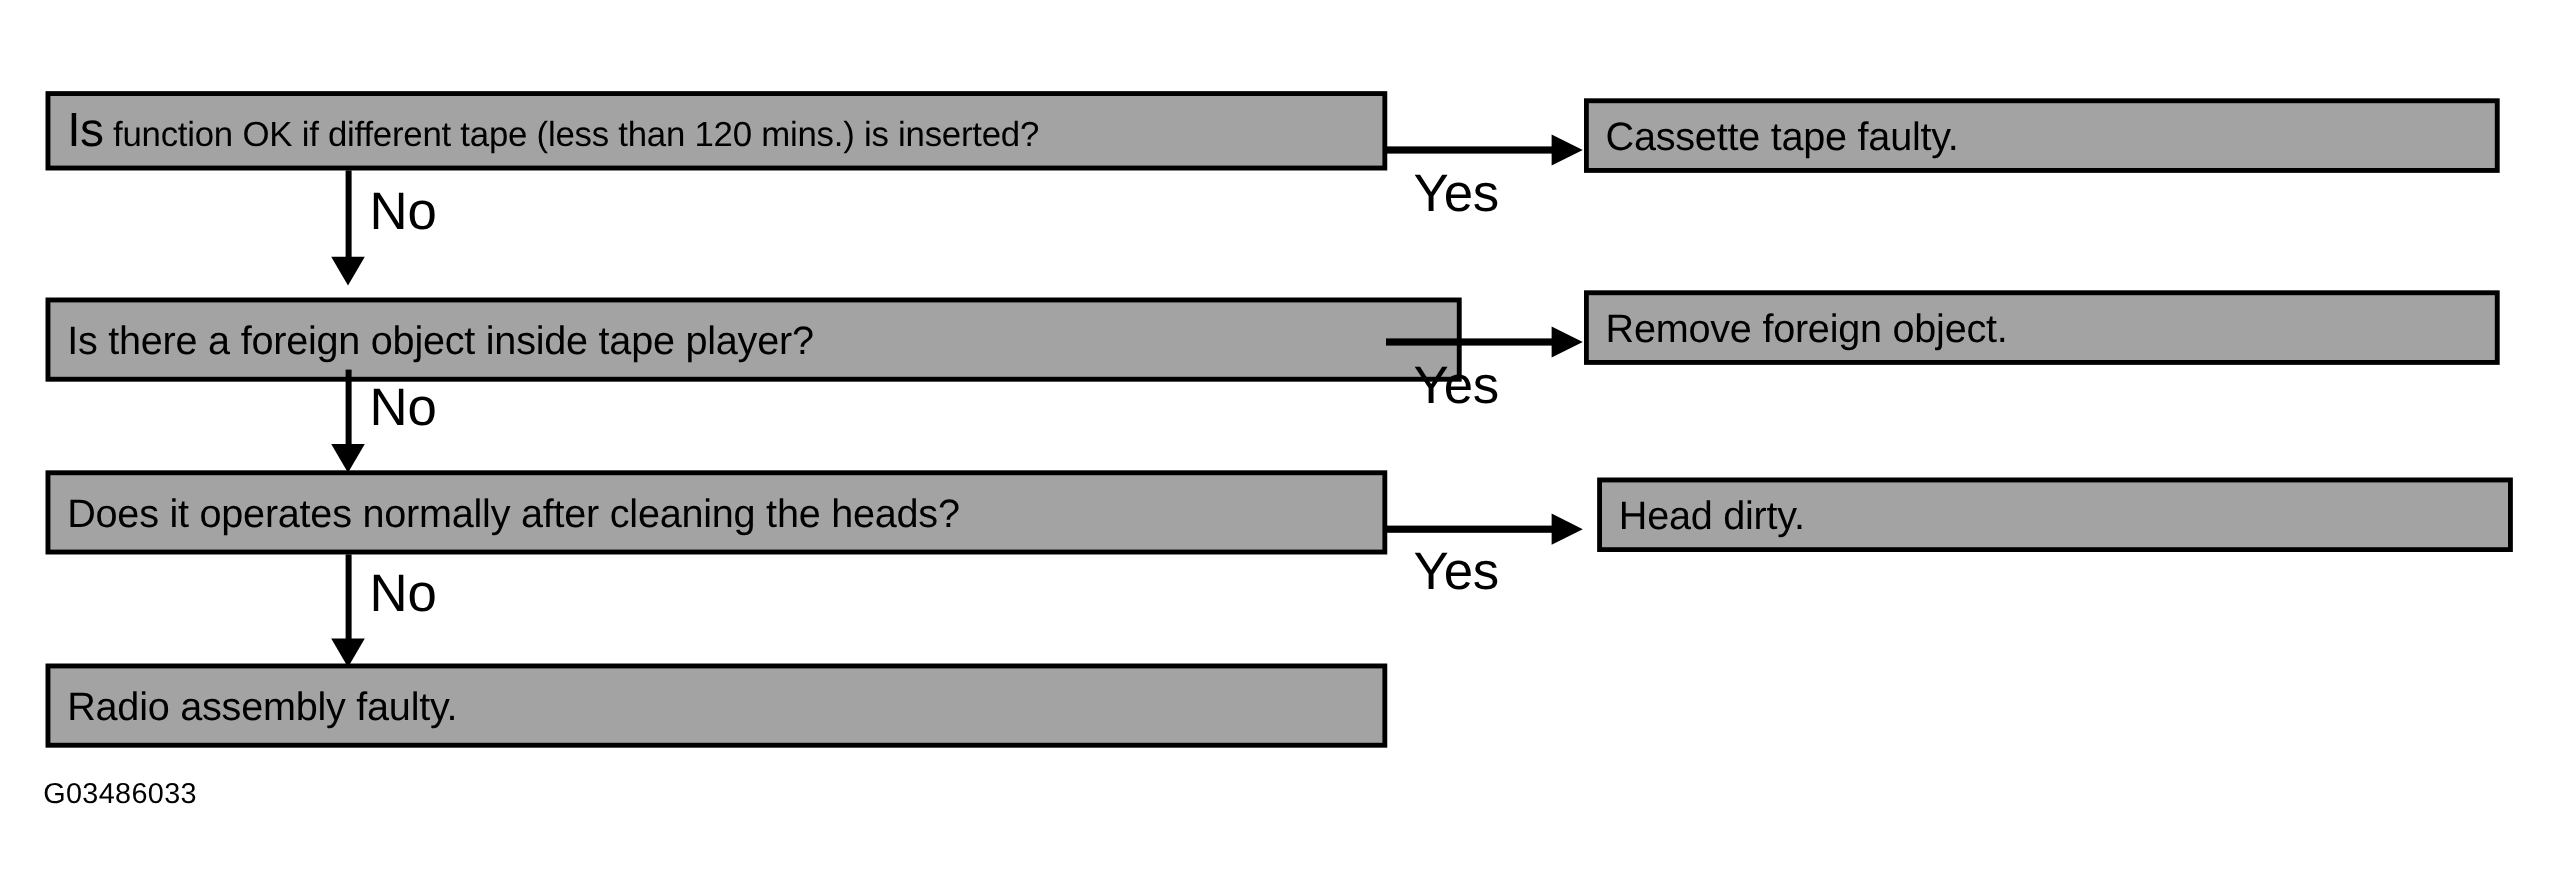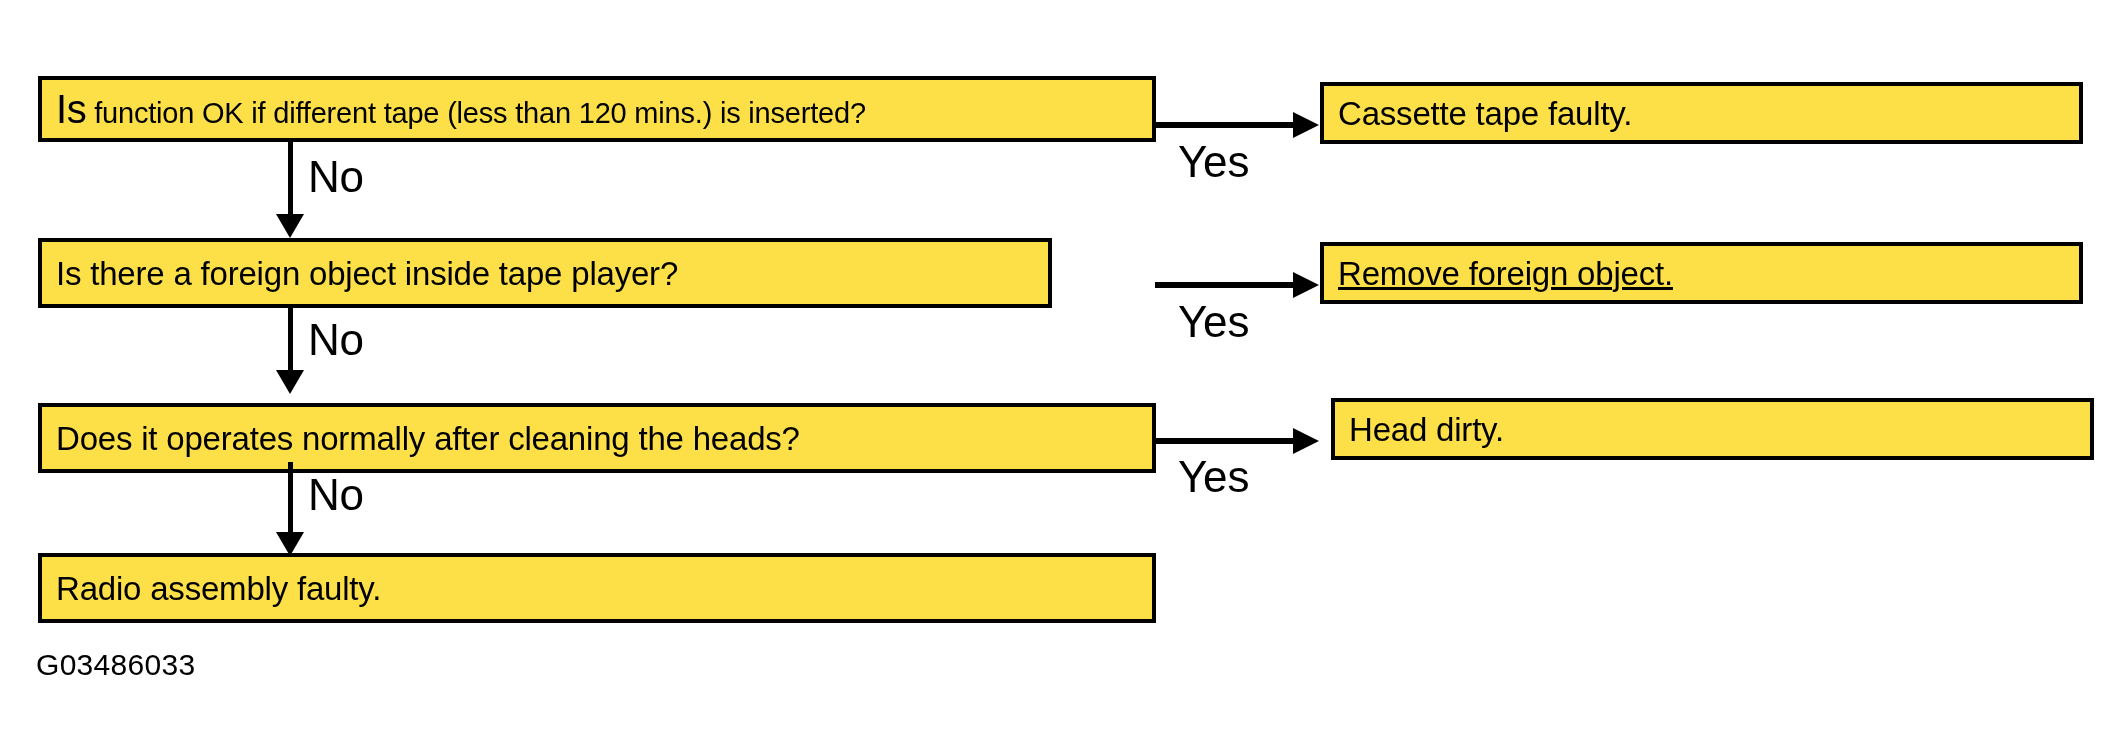--- a/index.html
+++ b/index.html
@@ -14,21 +14,21 @@
     background: #ffffff;
     font-family: "Liberation Sans", sans-serif;
     color: #000000;
     overflow: hidden;
   }
 
   
   .node {
     position: absolute;
     box-sizing: border-box;
-    background: #fde047;
+    background: #a3a3a3;
     border: 4px solid #000000;
     display: flex;
     align-items: center;
   }
   .node-text {
     display: block;
     padding-left: 14px;
     white-space: nowrap;
     line-height: 1;
     font-size: 33px;
@@ -38,27 +38,27 @@
     font-size: 40px;
     letter-spacing: -0.4px;
   }
   .node-text-small {
     font-size: 29px;
     letter-spacing: -0.2px;
   }
 
   
   .q1 { left: 38px;  top: 76px;  width: 1118px; height: 66px; }
-  .q2 { left: 38px;  top: 238px; width: 1014px; height: 70px; }
-  .q3 { left: 38px;  top: 403px; width: 1118px; height: 70px; }
+  .q2 { left: 38px;  top: 248px; width: 1180px; height: 70px; }
+  .q3 { left: 38px;  top: 392px; width: 1118px; height: 70px; }
   .q4 { left: 38px;  top: 553px; width: 1118px; height: 70px; }
 
   
   .r1 { left: 1320px; top: 82px;  width: 763px; height: 62px; }
-  .r2 { left: 1320px; top: 242px; width: 763px; height: 62px; text-decoration: underline; }
+  .r2 { left: 1320px; top: 242px; width: 763px; height: 62px; }
   .r3 { left: 1320px; top: 398px; width: 763px; height: 62px; margin-left: 11px; }
 
   
   .vline {
     position: absolute;
     width: 5px;
     background: #000000;
     left: 288px;
   }
   .vline.v1 { top: 142px; height: 74px; }
@@ -115,21 +115,21 @@
   .lbl-no3  { left: 308px; top: 473px; }
   .lbl-yes1 { left: 1178px; top: 140px; }
   .lbl-yes2 { left: 1178px; top: 300px; }
   .lbl-yes3 { left: 1178px; top: 455px; }
 
   
   .caption {
     position: absolute;
     left: 36px;
     top: 650px;
-    font-size: 30px;
+    font-size: 24px;
     line-height: 1;
     letter-spacing: 0.3px;
     white-space: nowrap;
   }
 </style>
 </head>
 <body>
 
 <div id="canvas">
 

